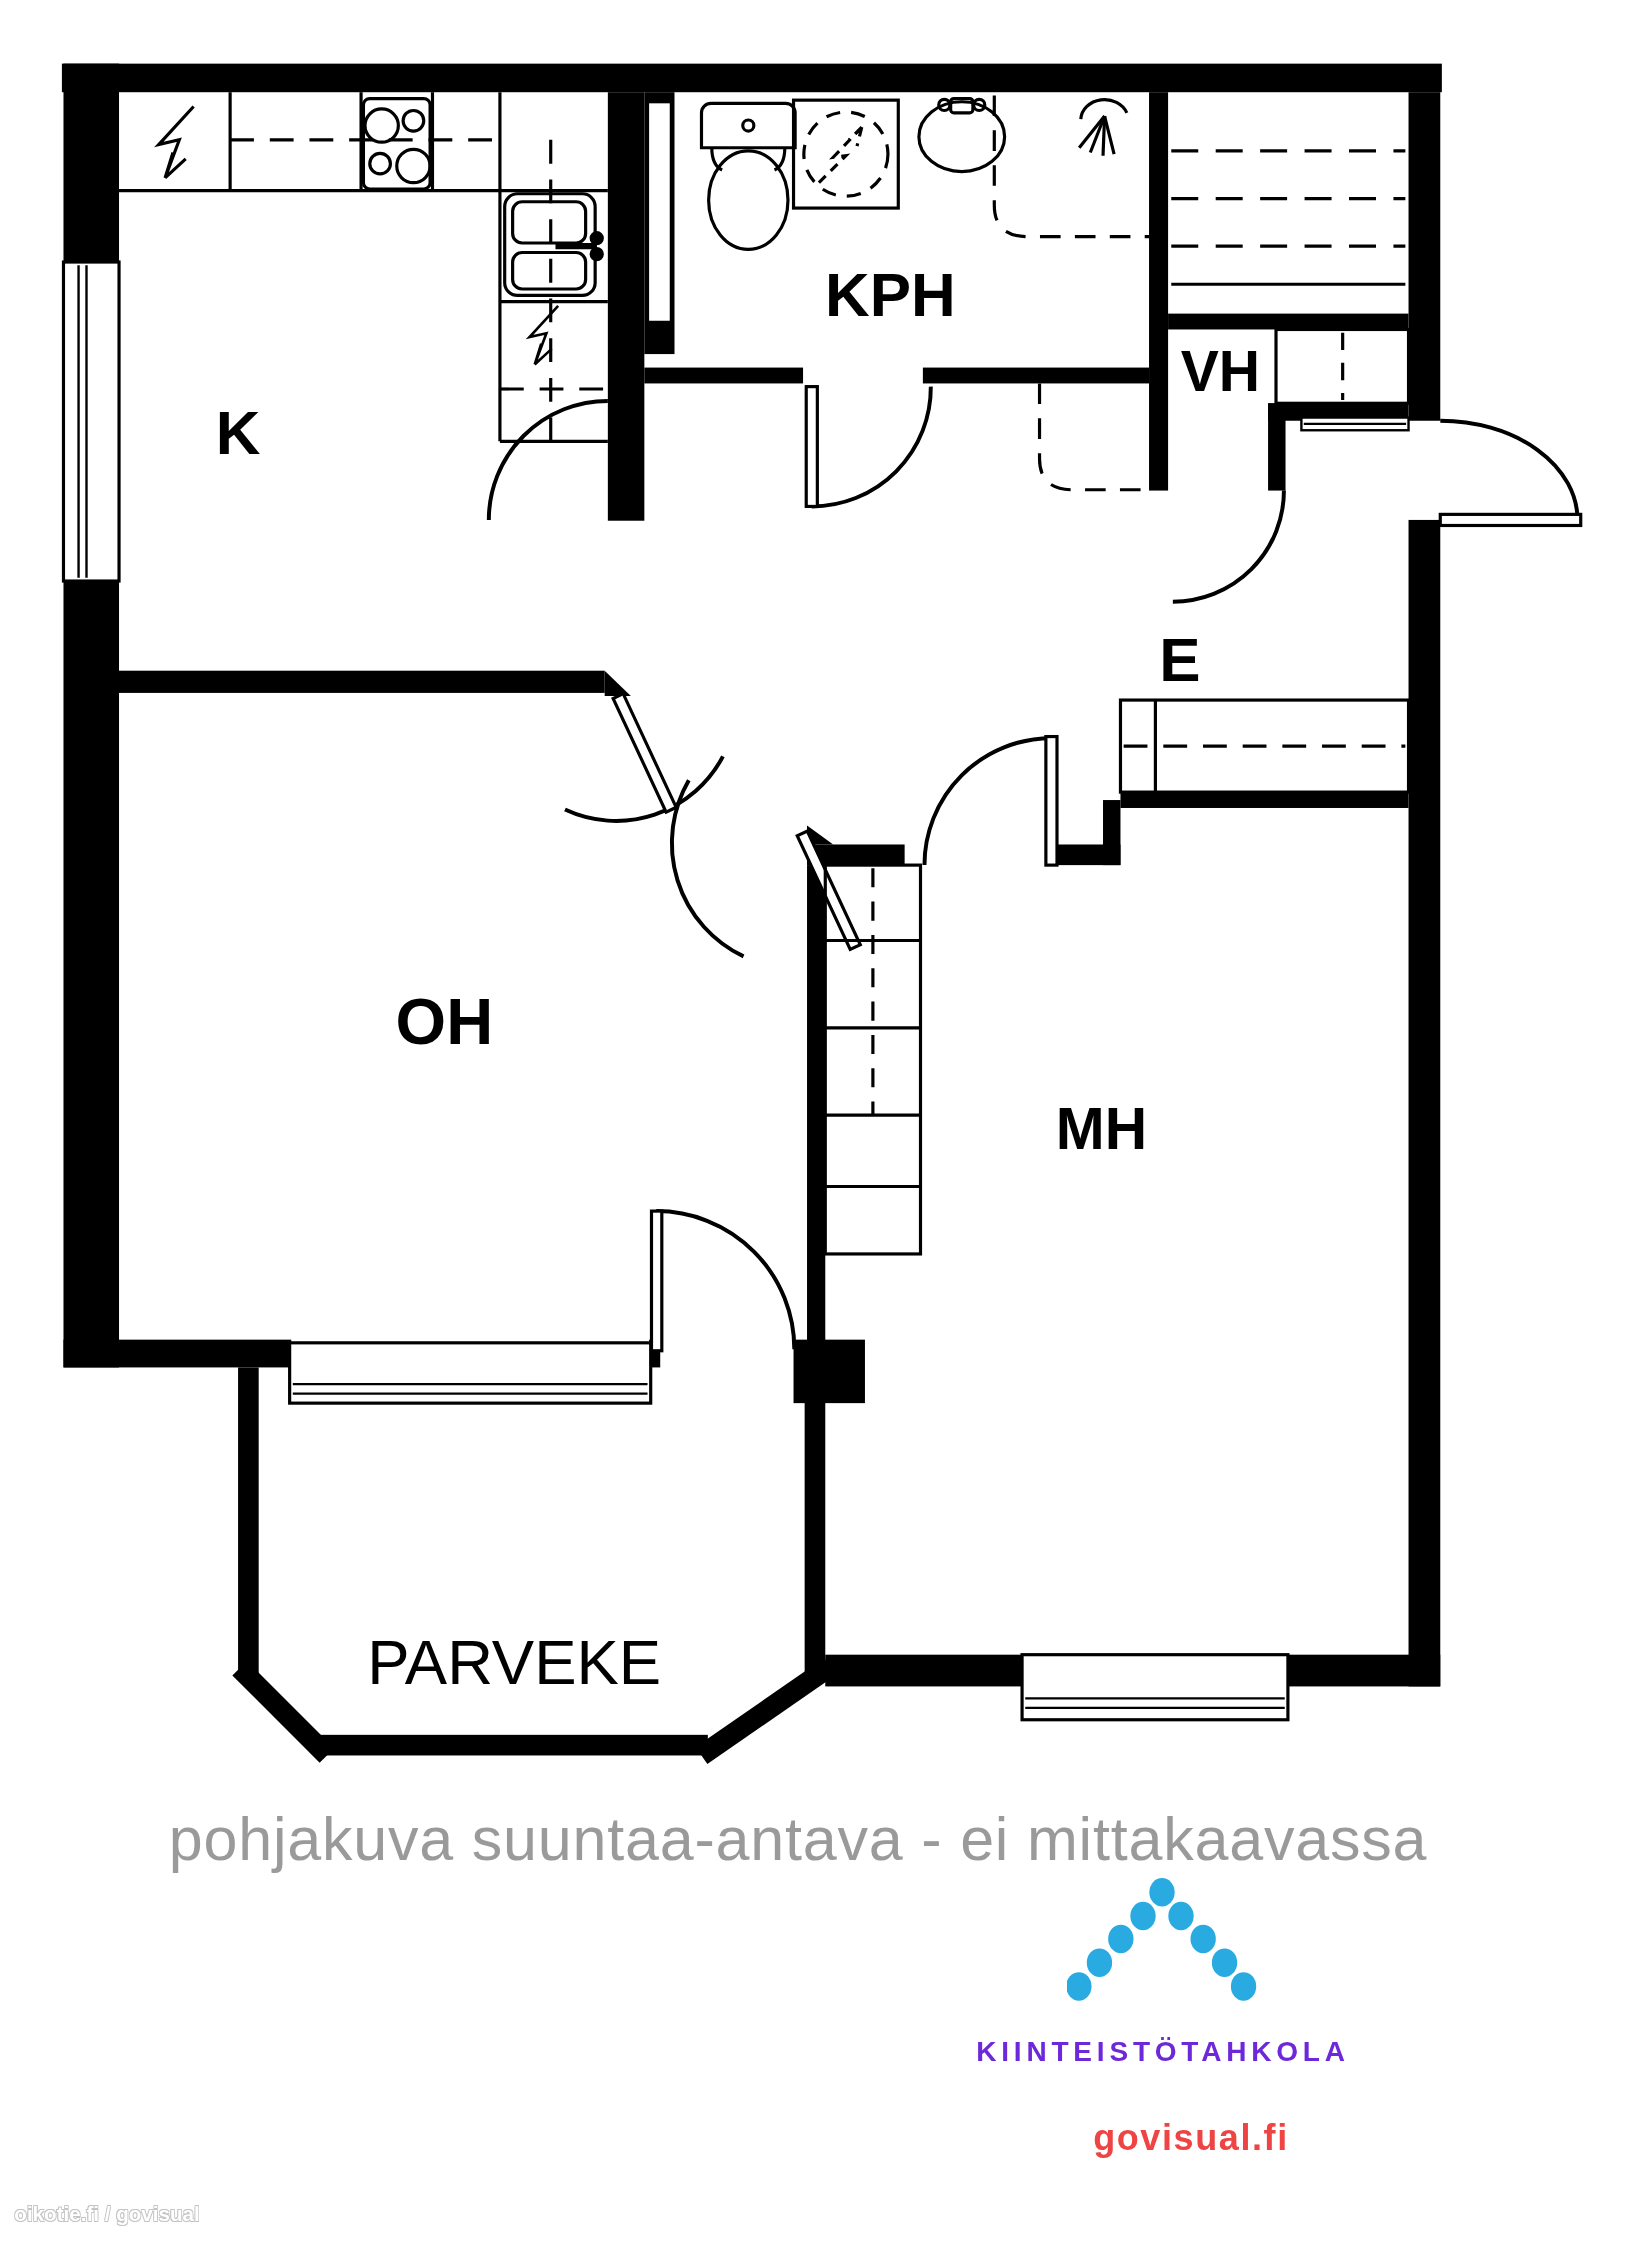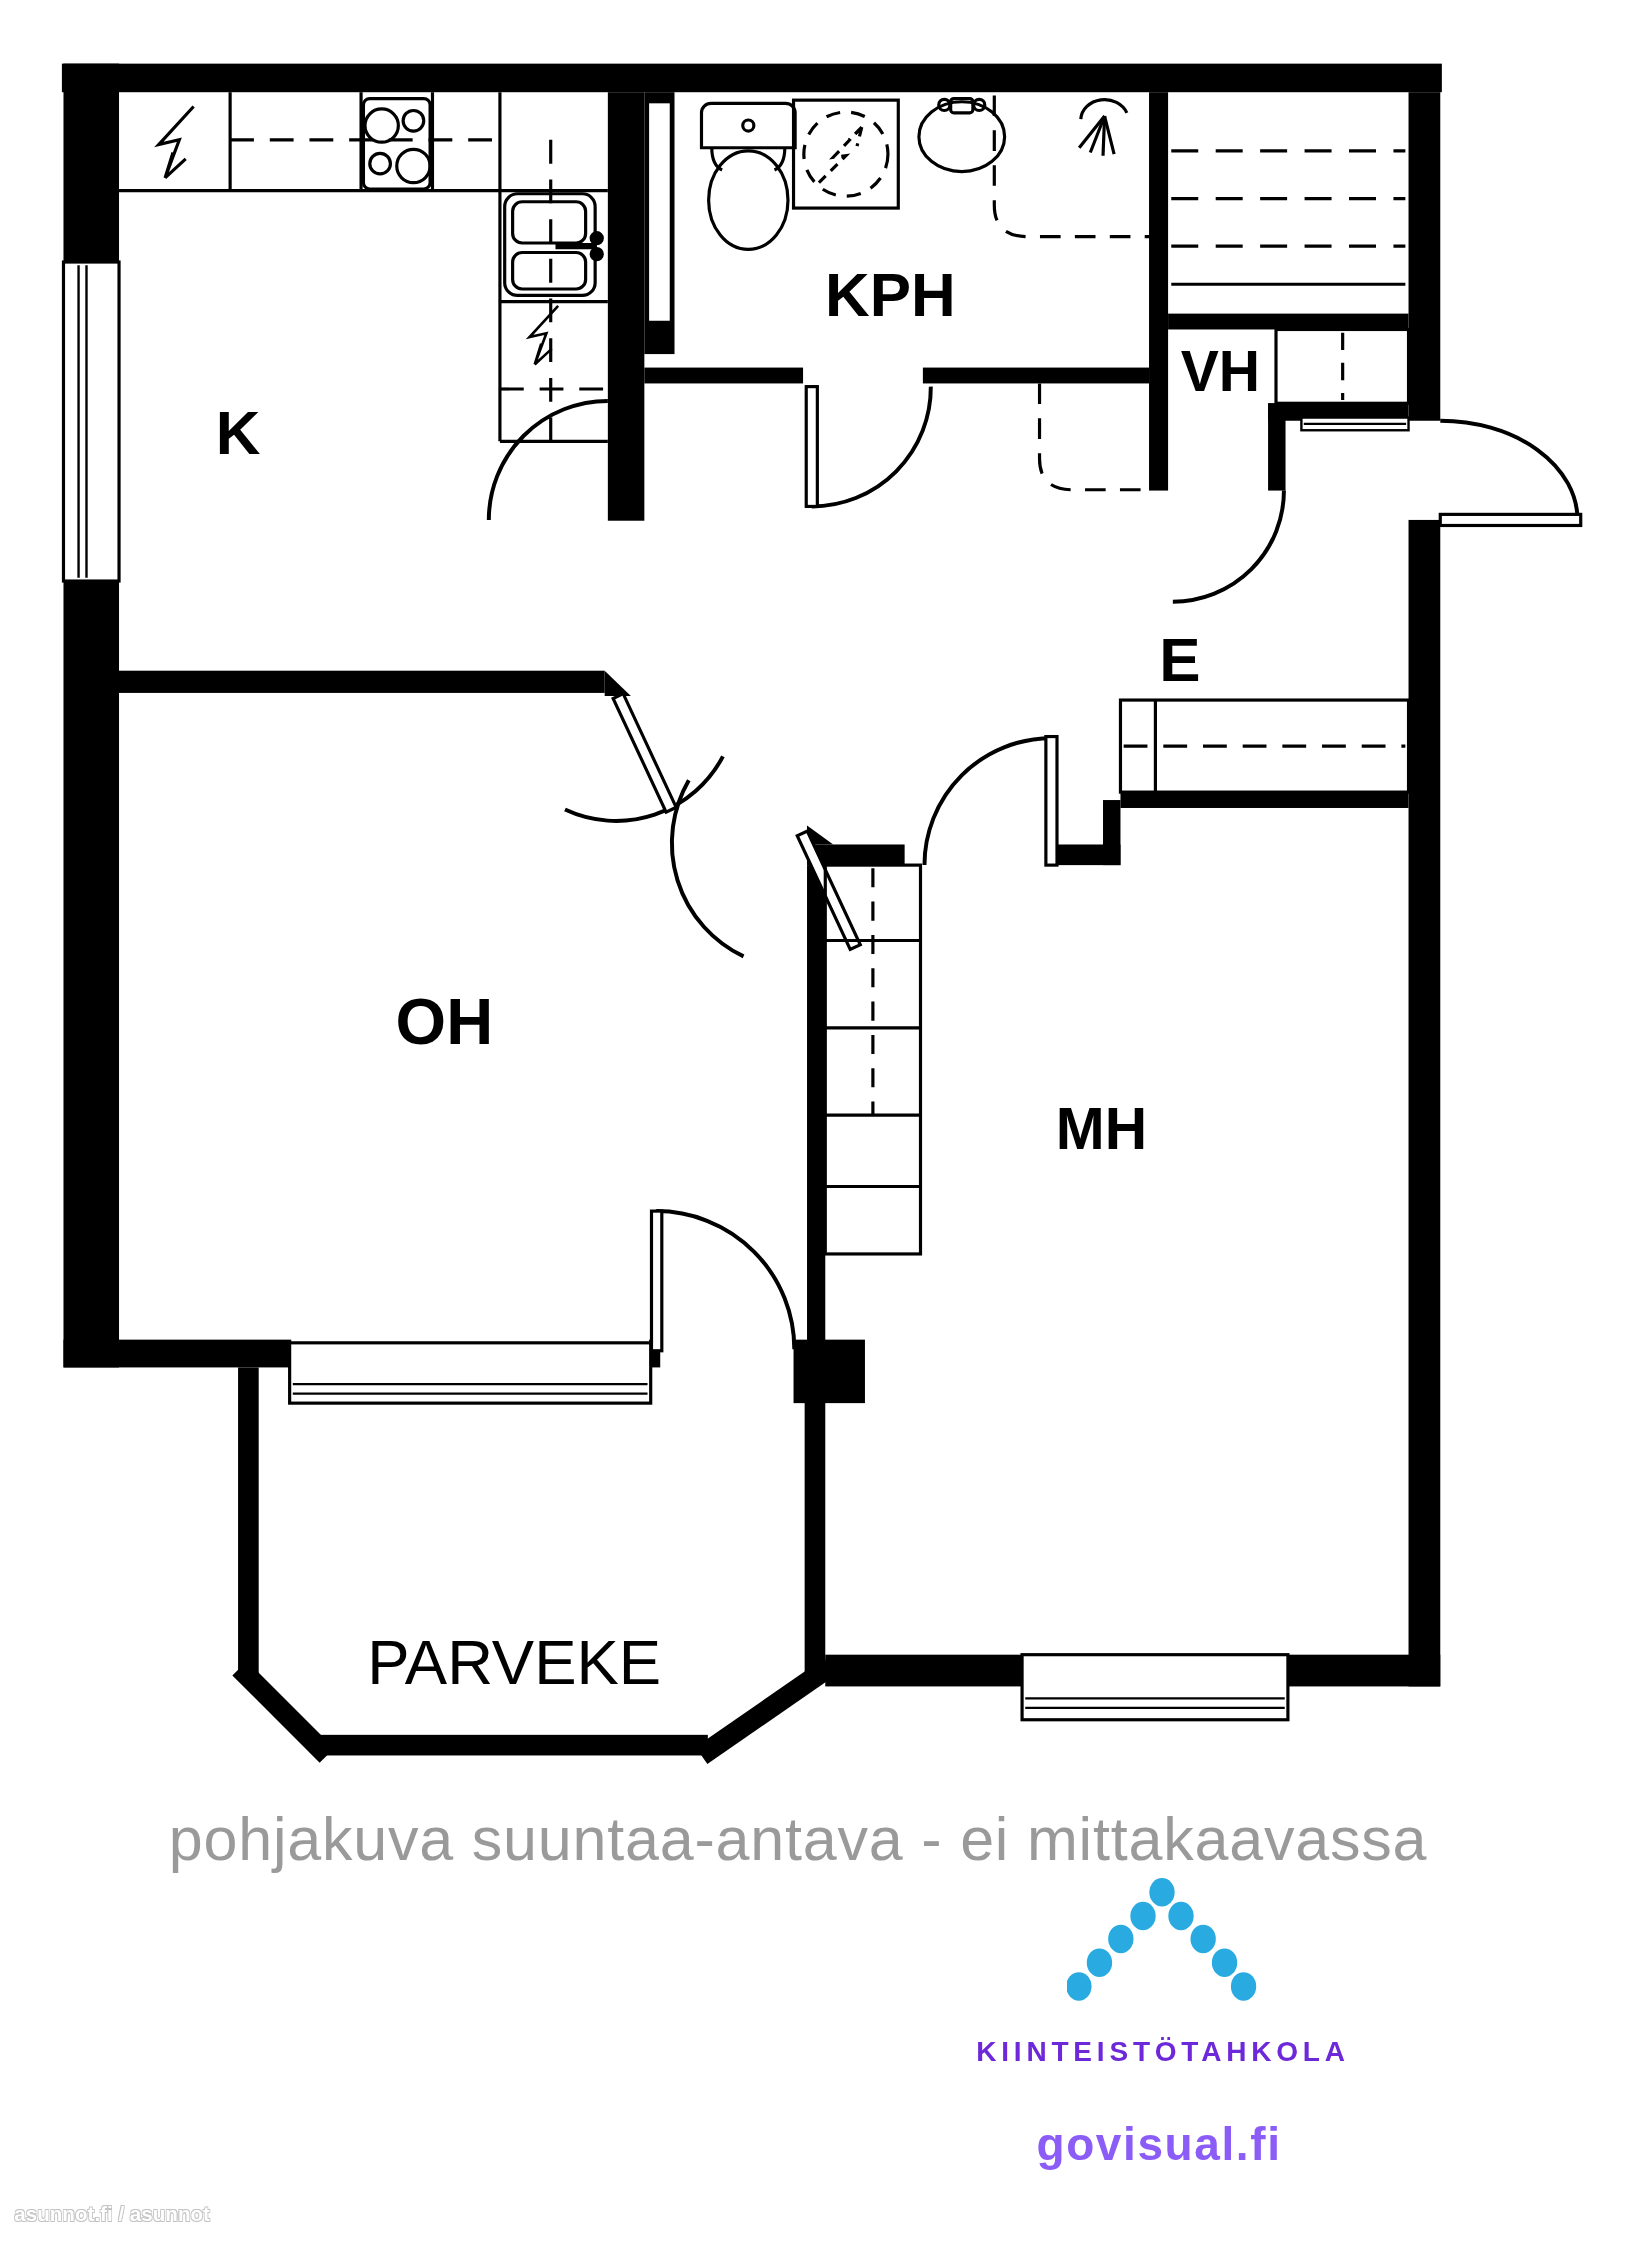--- a/index.html
+++ b/index.html
@@ -11,22 +11,22 @@
   .caption{
     position:absolute;left:798px;top:1804px;transform:translateX(-50%);
     font-size:61px;color:#9a9a9a;white-space:nowrap;letter-spacing:0.8px;
   }
   .logo{position:absolute;left:1067px;top:1873px;width:190px;height:135px;}
   .logo-title{
     position:absolute;left:1163px;top:2036px;transform:translateX(-50%);
     font-size:28px;font-weight:bold;color:#6d28d9;letter-spacing:4.8px;white-space:nowrap;
   }
   .site{
-    position:absolute;left:1159px;top:2117px;transform:translateX(-50%);
-    font-size:46px;font-weight:bold;color:#8b5cf6;letter-spacing:1.6px;white-space:nowrap;
+    position:absolute;left:1191px;top:2117px;transform:translateX(-50%);
+    font-size:36px;font-weight:bold;color:#ef4444;letter-spacing:1.6px;white-space:nowrap;
   }
   .watermark{
     position:absolute;left:14.3px;top:2202px;font-size:20.6px;font-weight:bold;color:#ffffff;
     text-shadow:-0.8px -0.8px 0 #c4c4c4,0.8px -0.8px 0 #c4c4c4,-0.8px 0.8px 0 #c4c4c4,0.8px 0.8px 0 #c4c4c4;
   }
   svg text.room{fill:#000;font-family:"Liberation Sans",sans-serif;font-weight:bold;text-anchor:middle;}
   svg text.room-light{fill:#000;font-family:"Liberation Sans",sans-serif;font-weight:normal;text-anchor:middle;}
 </style>
 </head>
 <body>
@@ -250,14 +250,14 @@
     <ellipse cx="120" cy="24" rx="16" ry="18"></ellipse>
     <ellipse cx="144" cy="54" rx="16" ry="18"></ellipse>
     <ellipse cx="172" cy="83" rx="16" ry="18"></ellipse>
     <ellipse cx="199" cy="113" rx="16" ry="18"></ellipse>
     <ellipse cx="223" cy="143" rx="16" ry="18"></ellipse>
   </g>
 </svg>
 
 <div class="logo-title">KIINTEISTÖTAHKOLA</div>
 <div class="site">govisual.fi</div>
-<div class="watermark">asunnot.fi / asunnot</div>
+<div class="watermark">oikotie.fi / govisual</div>
 
 
 </body></html>

